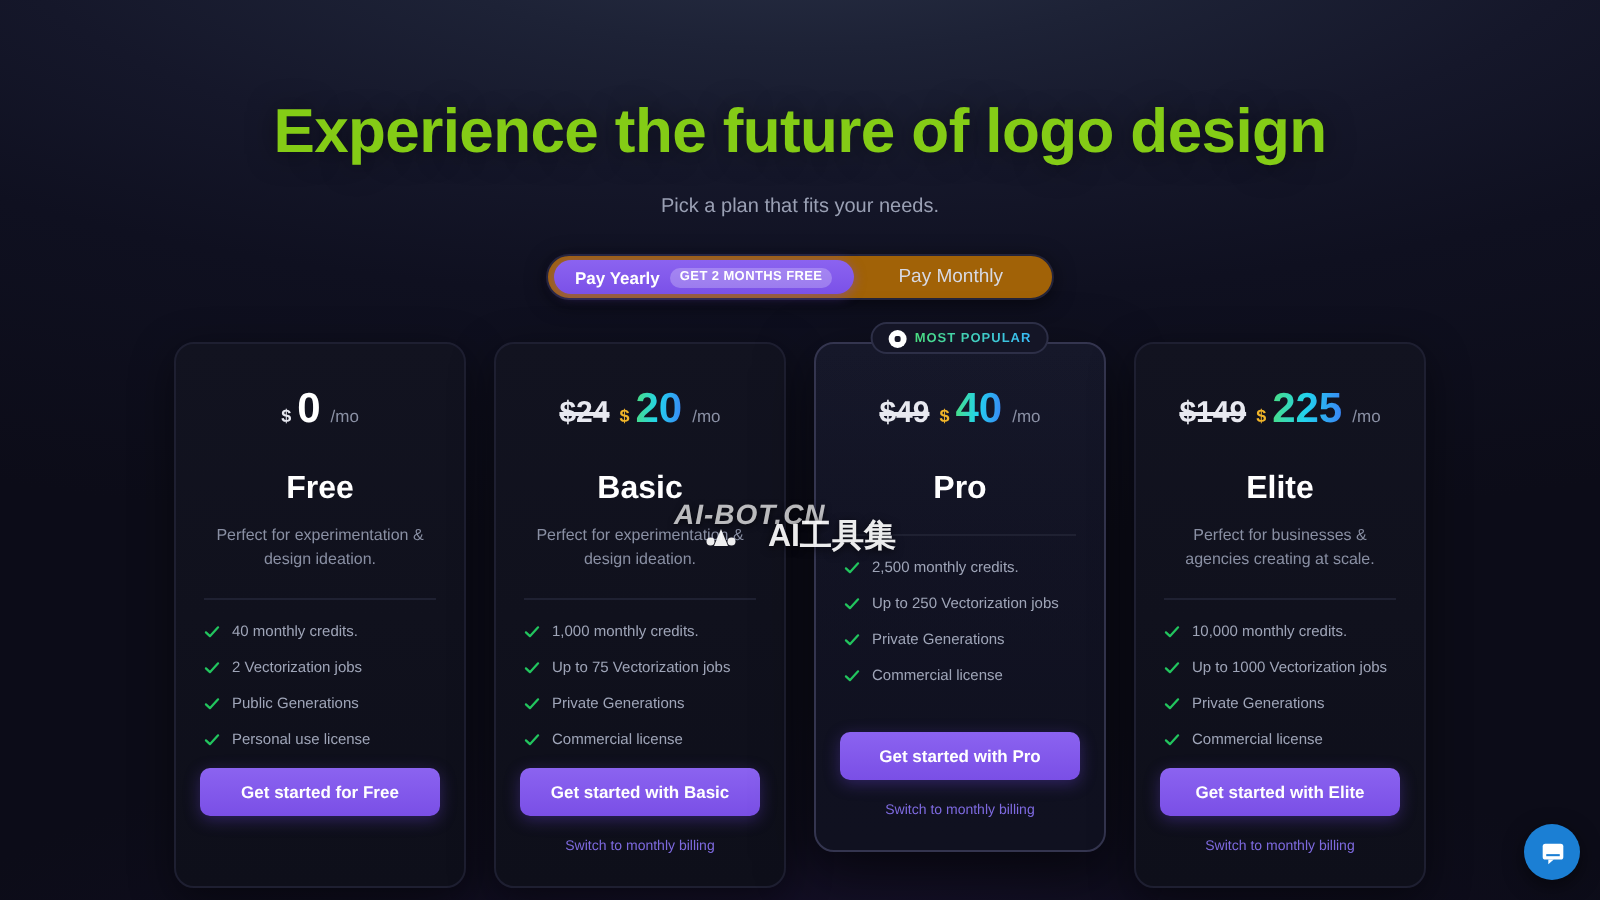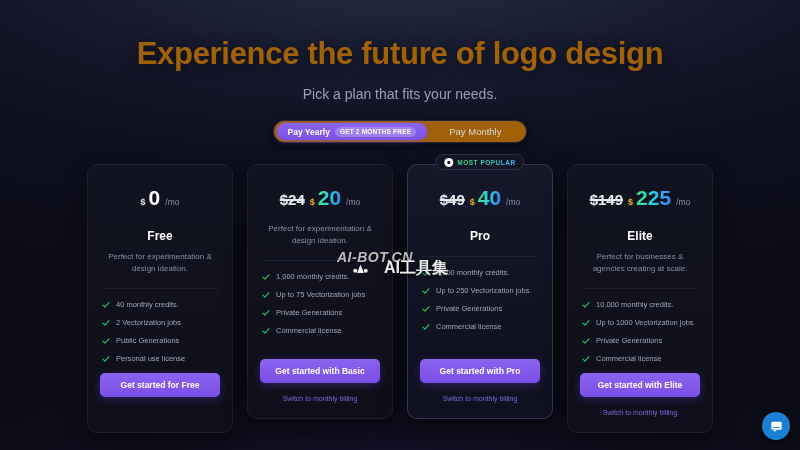--- a/index.html
+++ b/index.html
@@ -20,31 +20,31 @@
     content:"";
     position:absolute; inset:0;
     background:radial-gradient(85% 55% at 50% 118%, rgba(60,35,110,.40) 0%, rgba(30,18,60,.12) 45%, rgba(0,0,0,0) 72%);
     pointer-events:none;
   }
   .wrap{ position:relative; z-index:3; width:800px; height:450px; }
 
   
   .headline{
     text-align:center;
-    color:#a16207;
+    color:#84cc16;
     font-size:31px;
     font-weight:bold;
     letter-spacing:-0.3px;
-    padding-top:36px;
+    padding-top:48px;
     text-shadow:0 1px 14px rgba(0,0,0,.5);
   }
   .subhead{
     text-align:center;
     color:#9aa0b4;
-    font-size:14px;
+    font-size:10px;
     margin-top:14px;
   }
 
   
   .toggle-wrap{ display:flex; justify-content:center; margin-top:18px; }
   .toggle{
     display:flex; align-items:center;
     background:#a16207;
     border:1px solid #24243a;
     border-radius:20px;
@@ -149,21 +149,21 @@
     -webkit-text-fill-color:transparent; color:#34d399;
     line-height:1;
   }
   .amount.free{
     background:none; -webkit-text-fill-color:#ffffff; color:#ffffff;
   }
   .per{ color:#8a90a4; font-size:8.5px; margin-left:2px; }
 
   .plan-name{
     text-align:center; color:#ffffff;
-    font-size:12px; font-weight:bold;
+    font-size:16px; font-weight:bold;
     margin-top:14px;
   }
   .plan-desc{
     text-align:center; color:#898fa3;
     font-size:8px; line-height:1.45;
     margin-top:8px;
     padding:0 4px;
     min-height:24px;
   }
   .divider{
@@ -298,20 +298,21 @@
         <button class="cta">Get started for Free</button>
         <a class="switch-link hidden"></a>
       </div>
       <div class="card">
         <div class="price-row">
           <span class="old-price">$24</span>
           <span class="cur">$</span>
           <span class="amount">20</span>
           <span class="per">/mo</span>
         </div>
+        <div class="plan-name">Basic</div>
         <div class="plan-desc">Perfect for experimentation &amp; design ideation.</div>
         <div class="divider"></div>
         <ul class="features">
           <li class="feat">
             <span class="check">
               <svg width="8" height="8" viewBox="0 0 10 10">
                 <path d="M1.2 5.2 L3.7 7.6 L8.8 2.1" stroke="#22c55e" stroke-width="1.4" fill="none" stroke-linecap="round" stroke-linejoin="round"></path>
               </svg>
             </span>
             <span class="feat-txt">1,000 monthly credits.</span>

